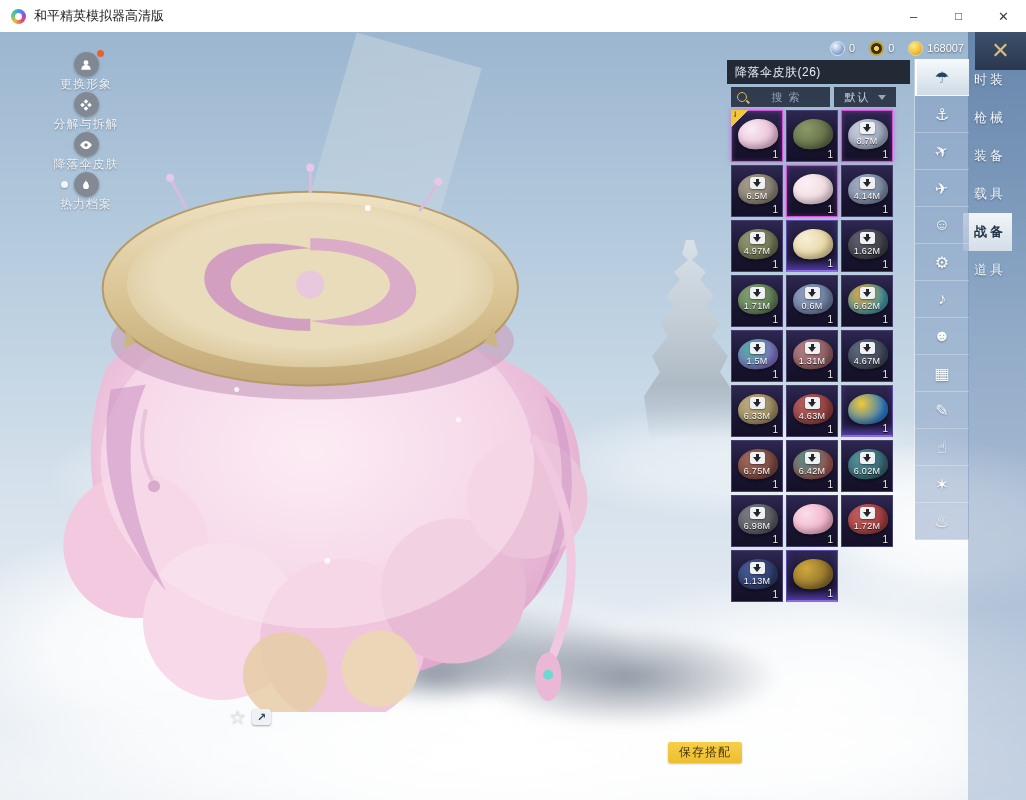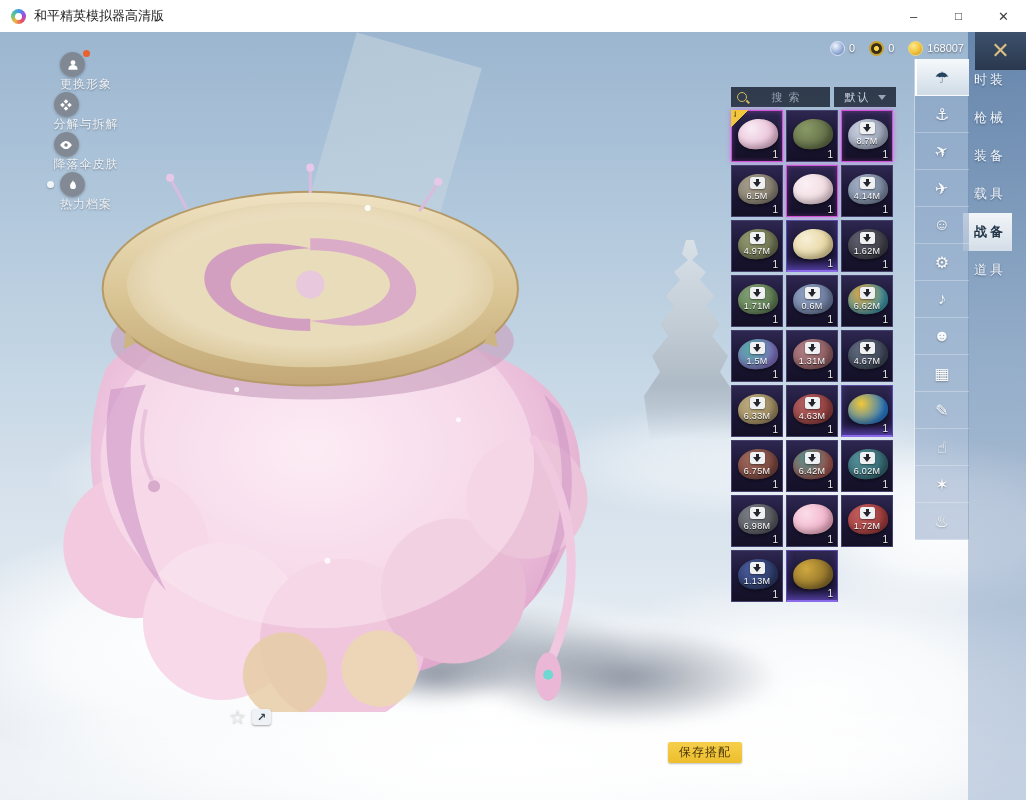--- a/index.html
+++ b/index.html
@@ -45,21 +45,21 @@
   .silver-coin{background:radial-gradient(circle at 35% 30%,#f0f6ff,#9ab0d8 55%,#5f74a8);border:1px solid #d8e4f6;}
   .gold-token{background:radial-gradient(circle at 50% 50%,#f5d34e 0 28%,#3a2f14 34% 100%);border:2px solid #caa22e;}
   .gold-coin{background:radial-gradient(circle at 35% 30%,#ffe98c,#f0c23c 55%,#c08a18);border:1px solid #f2d878;}
   .cur-v{font-size:11px;color:#fff;text-shadow:0 1px 2px rgba(0,0,0,.55);}
   .game-close{position:absolute;top:0;right:0;width:51px;height:38px;z-index:11;display:flex;align-items:center;justify-content:center;
     background:linear-gradient(180deg,rgba(26,36,56,.55),rgba(16,24,40,.72));}
   .game-close span{color:#d9be84;font-size:22px;font-weight:bold;line-height:1;}
 
   
   .left-menu{position:absolute;left:38px;top:20px;width:96px;z-index:6;display:flex;flex-direction:column;align-items:center;}
-  .menu-item{display:flex;flex-direction:column;margin-bottom:1px;}
+  .menu-item{display:flex;flex-direction:column;align-items:center;margin-bottom:1px;}
   .menu-ico{position:relative;width:25px;height:25px;border-radius:50%;background:rgba(122,128,136,.85);
     display:flex;align-items:center;justify-content:center;box-shadow:0 1px 3px rgba(0,0,0,.25);}
   .menu-ico svg{width:14px;height:14px;fill:#fff;}
   .menu-label{margin-top:1px;font-size:12px;line-height:13px;color:rgba(248,250,252,.9);letter-spacing:1px;text-shadow:0 1px 2px rgba(40,50,60,.45);}
   .badge-orange{position:absolute;right:-5px;top:-2px;width:7px;height:7px;border-radius:50%;background:#e8622e;}
   .badge-white{position:absolute;left:-13px;top:9px;width:7px;height:7px;border-radius:50%;background:#f2f5f8;box-shadow:0 1px 2px rgba(0,0,0,.25);}
 
   
   .panel-header{position:absolute;left:727px;top:28px;width:183px;height:24px;background:rgba(16,22,32,.88);display:flex;align-items:center;z-index:7;}
   .panel-title{margin-left:8px;font-size:12px;color:#e8ecf2;letter-spacing:.5px;}
@@ -310,20 +310,23 @@
        <div class="menu-ico">
             <svg viewBox="0 0 24 24">
               <path d="M12 2c1 4-5 6-5 12a5 5 0 0 0 10 0c0-3-2-4-2-7-2 1-3-2-3-5z"></path>
             </svg>
             <span class="badge-white"></span>
           </div>
        <div class="menu-label">热力档案</div>
      </div>
       </div>
 
+    <div class="panel-header">
+      <span class="panel-title">降落伞皮肤(26)</span>
+    </div>
     <div class="search-box">
       <span class="mag"></span>
       <span class="search-text">搜索</span>
     </div>
     <div class="sort-box">
       <span class="sort-text">默认</span>
       <span class="chev"></span>
     </div>
     <div class="grid">
         <div class="tile epic">

